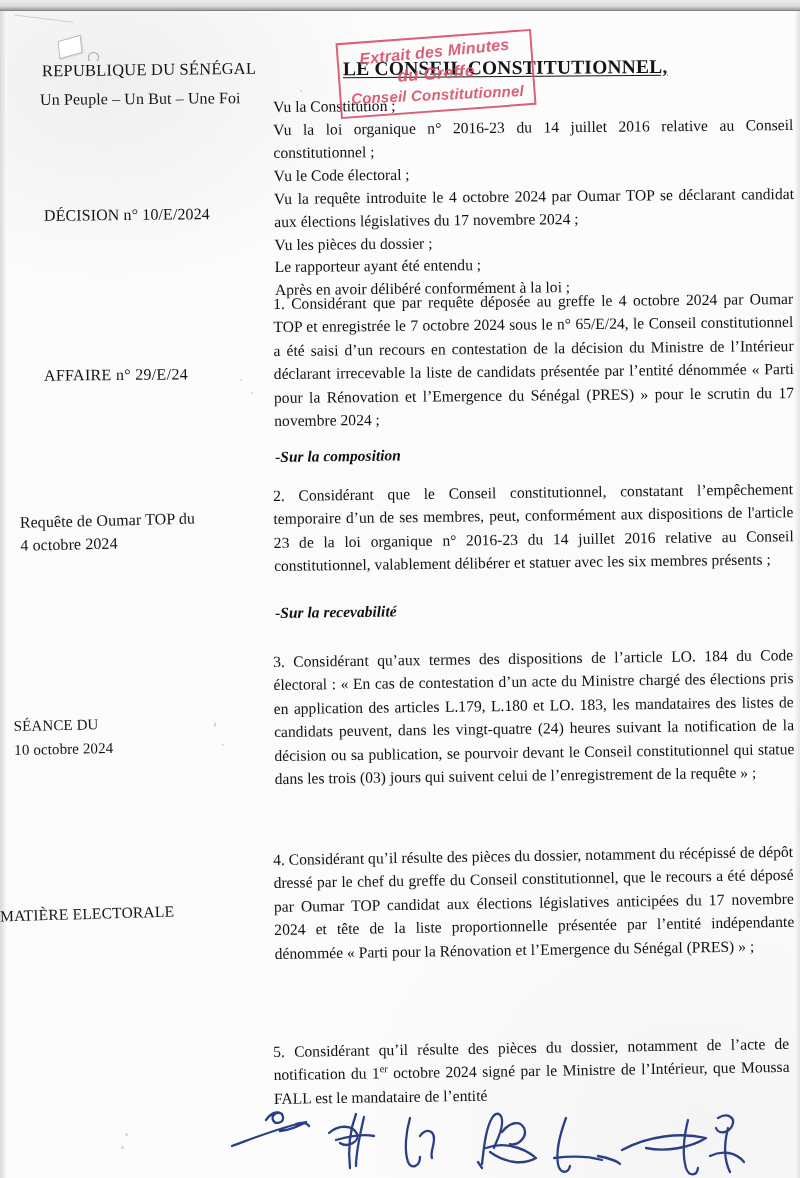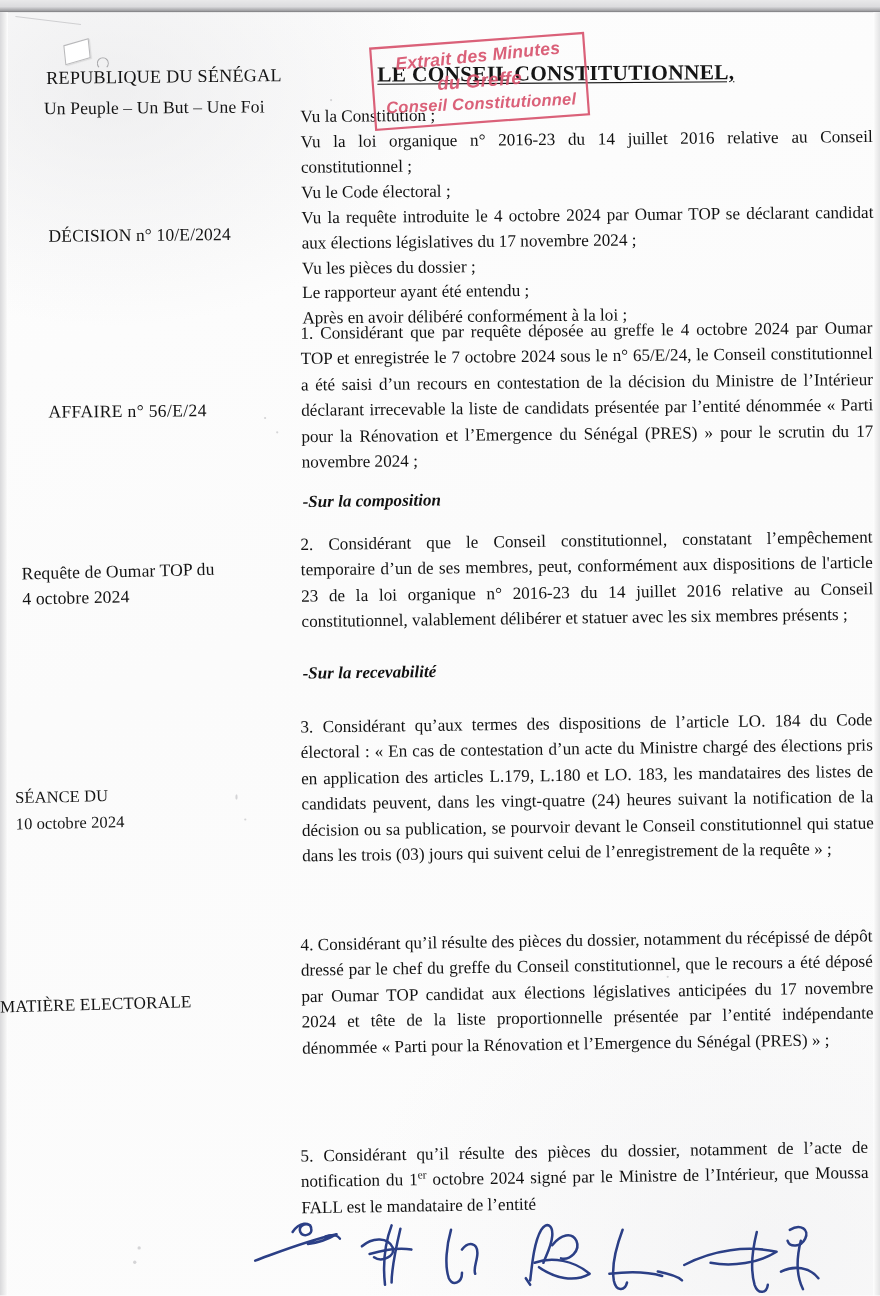--- a/index.html
+++ b/index.html
@@ -250,21 +250,21 @@
   <div class="speck" style="left:125px;top:1133px;width:3px;height:3px;"></div>
 
   <div class="left-col">
 
     <div class="lbl hdr-rep">REPUBLIQUE DU SÉNÉGAL</div>
 
     <div class="lbl hdr-motto">Un Peuple – Un But – Une Foi</div>
 
     <div class="lbl lbl-decision">DÉCISION n° 10/E/2024</div>
 
-    <div class="lbl lbl-affaire">AFFAIRE   n° 56/E/24</div>
+    <div class="lbl lbl-affaire">AFFAIRE   n° 29/E/24</div>
 
     <div class="lbl lbl-requete">Requête de Oumar TOP du
 4 octobre 2024</div>
 
     <div class="lbl lbl-seance">SÉANCE DU
 10 octobre 2024</div>
 
     <div class="lbl lbl-matiere">MATIÈRE ELECTORALE</div>
   </div>
 

